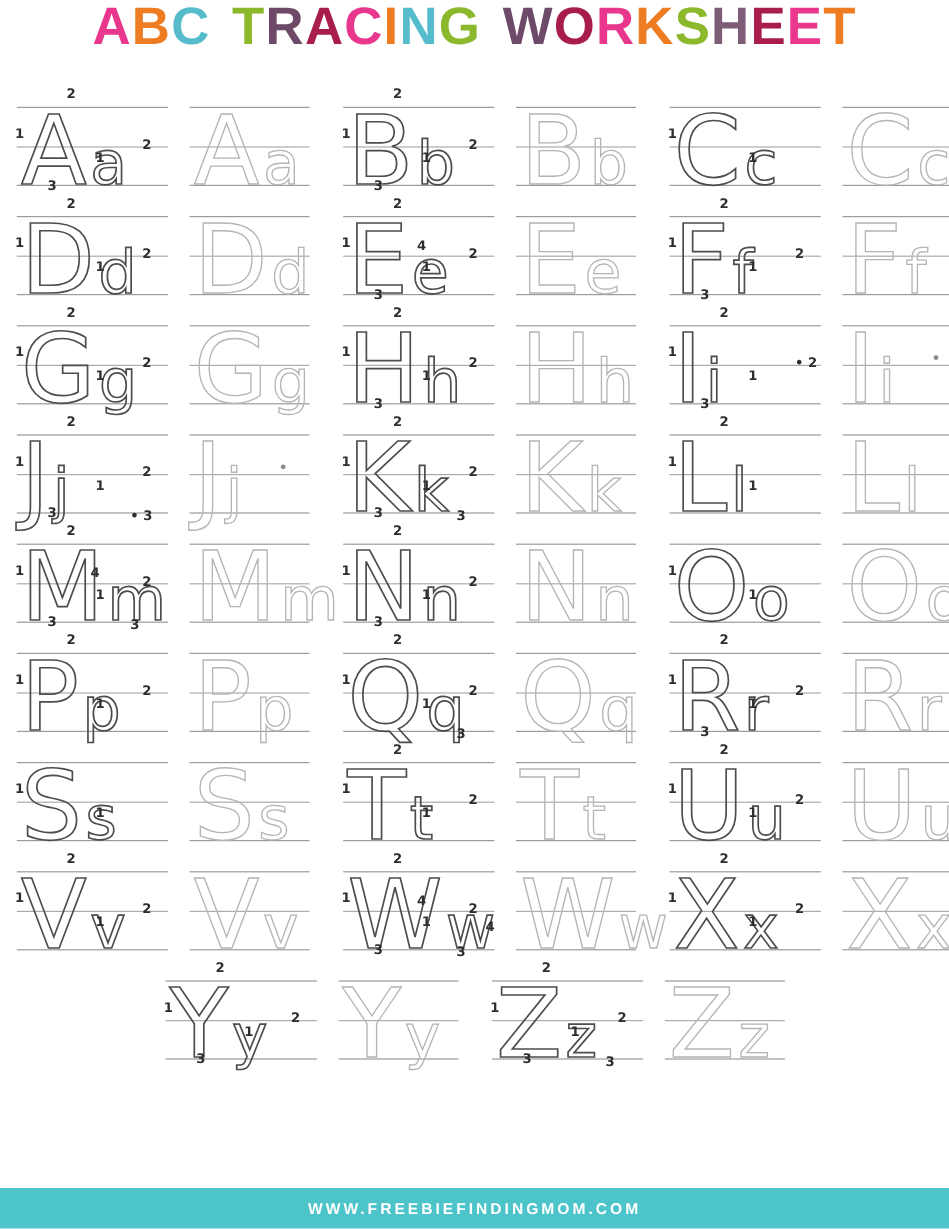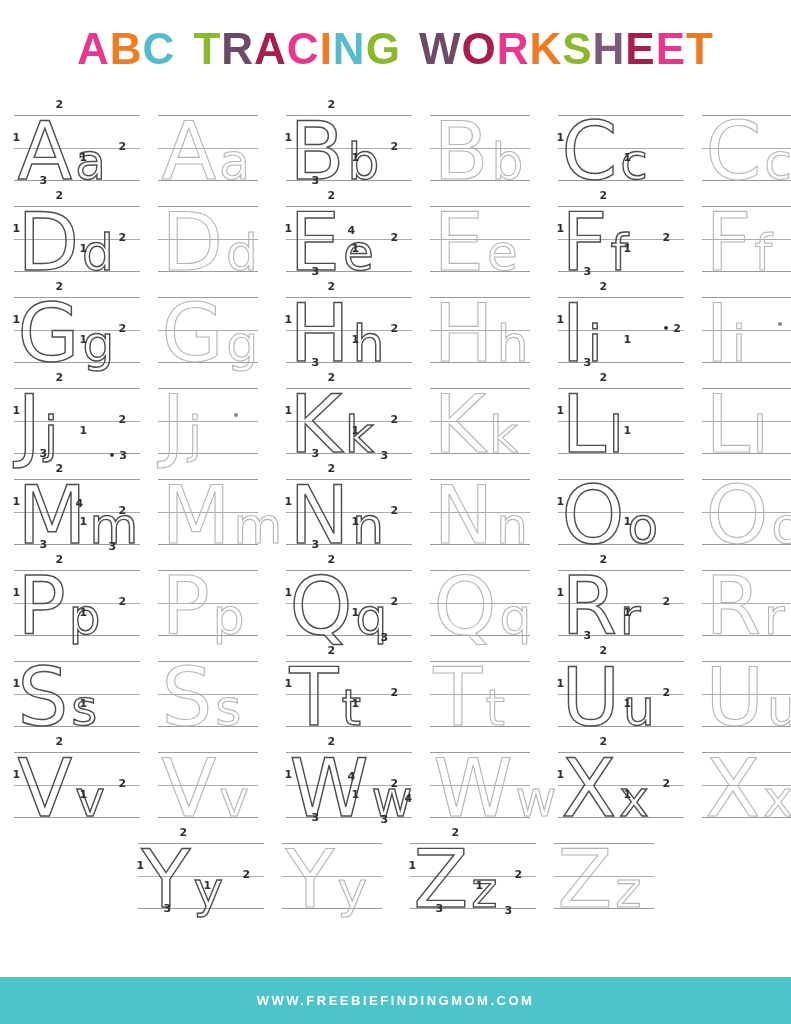--- a/index.html
+++ b/index.html
@@ -1,20 +1,20 @@
 <!DOCTYPE html>
 <html><head>
 <meta charset="utf-8">
 <style>
   html,body{margin:0;padding:0;background:#ffffff;}
   .page{position:relative;width:791px;height:1024px;margin:0 auto;background:#ffffff;
         font-family:"Liberation Sans",sans-serif;overflow:hidden;}
 
   
-  .title{margin:0;padding-top:26px;text-align:center;font-size:44px;font-weight:800;
+  .title{margin:0;text-align:center;font-size:44px;font-weight:800;
          line-height:1.05;letter-spacing:0;}
   .title .word{display:inline-block;margin:0 9px;white-space:nowrap;}
   .title .word span{letter-spacing:1px;}
 
   
   .grid{width:764px;margin:36px auto 0;}
   .row{display:flex;gap:28px;height:80px;margin-bottom:11px;}
   .row.centered{justify-content:center;text-align:right;}
   .group{display:flex;gap:18px;}
   .cell{position:relative;width:126px;height:80px;}
@@ -41,21 +41,21 @@
   .n-u3{left:26px;top:67px;}
   .n-u4{left:62px;top:26px;}
   .n-l1{left:66px;top:44px;}
   .n-l2{left:105px;top:33px;}
   .n-l3{left:95px;top:69px;}
   .n-l4{left:119px;top:48px;}
   .tdot{position:absolute;width:4px;height:4px;border-radius:50%;background:#8a8a8a;
         left:76px;top:32px;z-index:2;}
 
   
-  .footer{position:absolute;left:0;right:0;bottom:0;height:47px;background:#4DC4C9;
+  .footer{position:absolute;left:0;right:0;bottom:0;height:34px;background:#4DC4C9;
           display:flex;align-items:center;justify-content:center;}
   .footer span{color:#ffffff;font-size:13px;font-weight:700;letter-spacing:2.5px;}
 </style>
 </head>
 <body>
 
 <div class="page">
 
   <h1 class="title"><span class="word"><span style="color: rgb(232, 55, 140);">A</span><span style="color: rgb(238, 124, 35);">B</span><span style="color: rgb(86, 188, 203);">C</span></span><span class="word"><span style="color: rgb(140, 184, 43);">T</span><span style="color: rgb(109, 74, 104);">R</span><span style="color: rgb(168, 29, 78);">A</span><span style="color: rgb(232, 55, 140);">C</span><span style="color: rgb(238, 124, 35);">I</span><span style="color: rgb(86, 188, 203);">N</span><span style="color: rgb(140, 184, 43);">G</span></span><span class="word"><span style="color: rgb(109, 74, 104);">W</span><span style="color: rgb(168, 29, 78);">O</span><span style="color: rgb(232, 55, 140);">R</span><span style="color: rgb(238, 124, 35);">K</span><span style="color: rgb(140, 184, 43);">S</span><span style="color: rgb(125, 92, 119);">H</span><span style="color: rgb(168, 29, 78);">E</span><span style="color: rgb(232, 55, 140);">E</span><span style="color: rgb(238, 124, 35);">T</span></span></h1>
 

